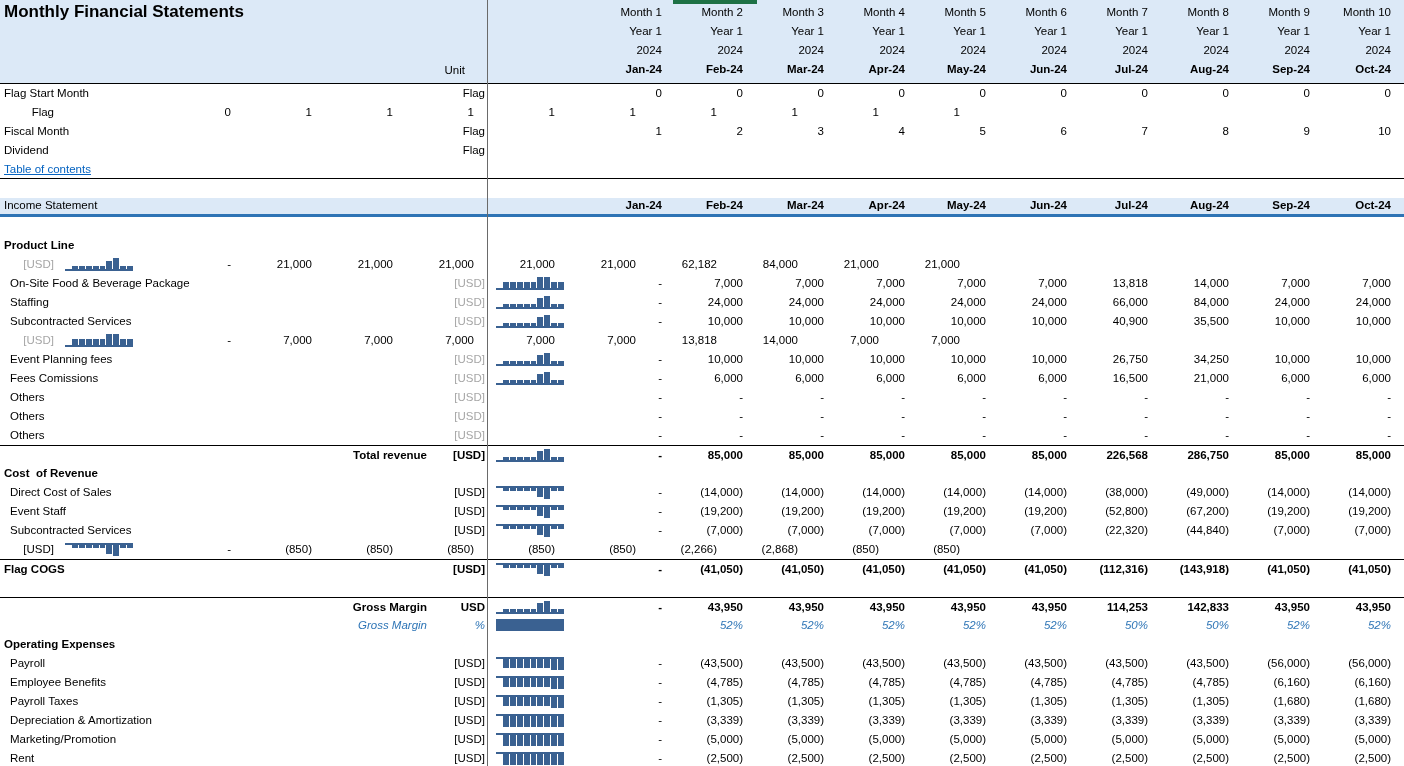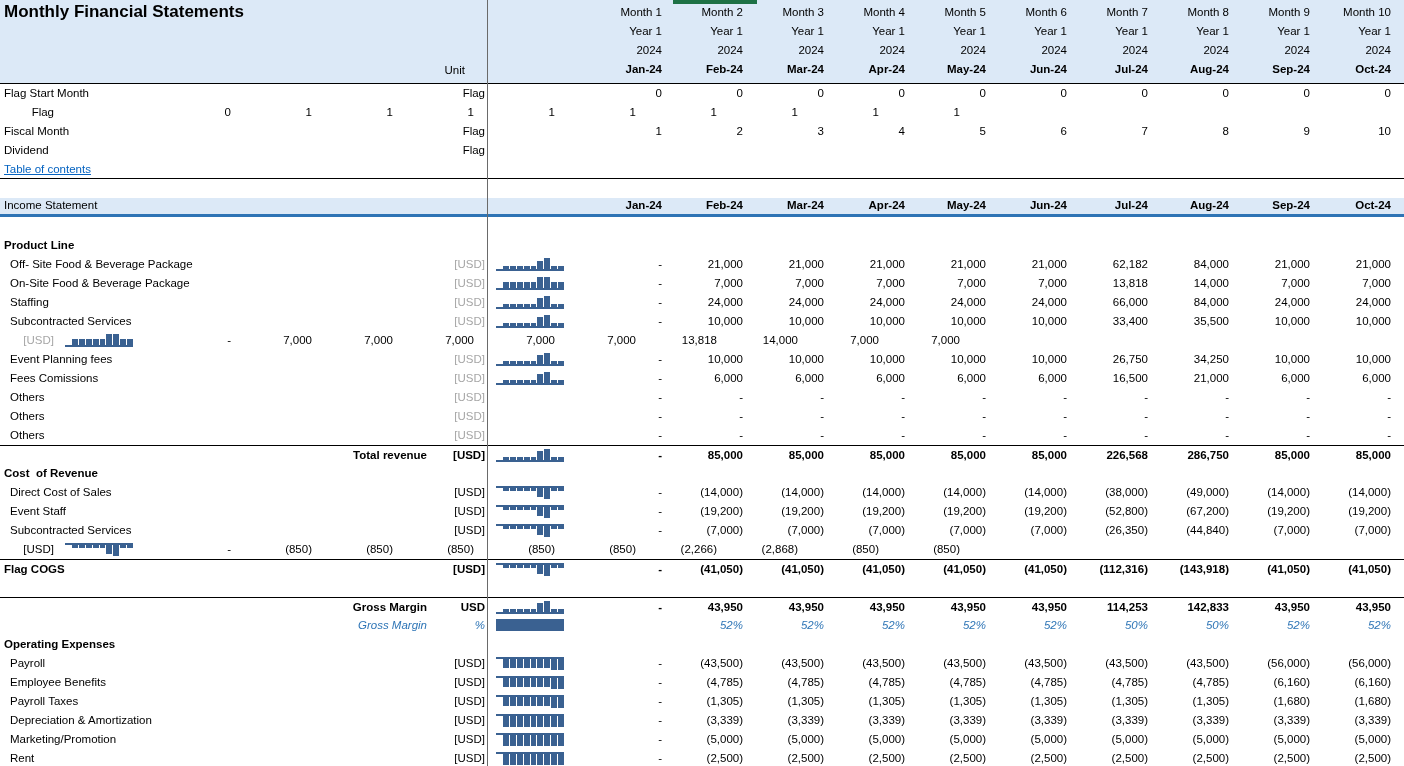--- a/index.html
+++ b/index.html
@@ -246,21 +246,20 @@
         <div class="c-m b"></div>
         <div class="c-m b"></div>
         <div class="c-m b"></div>
         <div class="c-m b"></div>
         <div class="c-m b"></div>
         <div class="c-m b"></div>
         <div class="c-m b"></div>
         <div class="c-m b"></div>
       </div>
       <div class="row">
-        <div class="c-label ind">Off- Site Food &amp; Beverage Package</div>
         <div class="c-unit gray">[USD]</div>
         <div class="c-spark">
           <div class="spark pos">
             <div class="bar" style="height: 0px;"></div>
             <div class="bar" style="height: 3px;"></div>
             <div class="bar" style="height: 3px;"></div>
             <div class="bar" style="height: 3px;"></div>
             <div class="bar" style="height: 3px;"></div>
             <div class="bar" style="height: 3px;"></div>
             <div class="bar" style="height: 8px;"></div>
@@ -352,21 +351,21 @@
             <div class="bar" style="height: 3px;"></div>
             <div class="bar" style="height: 3px;"></div>
           </div>
         </div>
         <div class="c-m">-</div>
         <div class="c-m">10,000</div>
         <div class="c-m">10,000</div>
         <div class="c-m">10,000</div>
         <div class="c-m">10,000</div>
         <div class="c-m">10,000</div>
-        <div class="c-m">33,400</div>
+        <div class="c-m">40,900</div>
         <div class="c-m">35,500</div>
         <div class="c-m">10,000</div>
         <div class="c-m">10,000</div>
       </div>
       <div class="row">
         <div class="c-unit gray">[USD]</div>
         <div class="c-spark">
           <div class="spark pos">
             <div class="bar" style="height: 0px;"></div>
             <div class="bar" style="height: 6px;"></div>
@@ -607,21 +606,21 @@
             <div class="bar" style="height: 3px;"></div>
             <div class="bar" style="height: 3px;"></div>
           </div>
         </div>
         <div class="c-m">-</div>
         <div class="c-m">(7,000)</div>
         <div class="c-m">(7,000)</div>
         <div class="c-m">(7,000)</div>
         <div class="c-m">(7,000)</div>
         <div class="c-m">(7,000)</div>
-        <div class="c-m">(26,350)</div>
+        <div class="c-m">(22,320)</div>
         <div class="c-m">(44,840)</div>
         <div class="c-m">(7,000)</div>
         <div class="c-m">(7,000)</div>
       </div>
       <div class="row">
         <div class="c-unit">[USD]</div>
         <div class="c-spark">
           <div class="spark neg">
             <div class="bar" style="height: 0px;"></div>
             <div class="bar" style="height: 3px;"></div>

